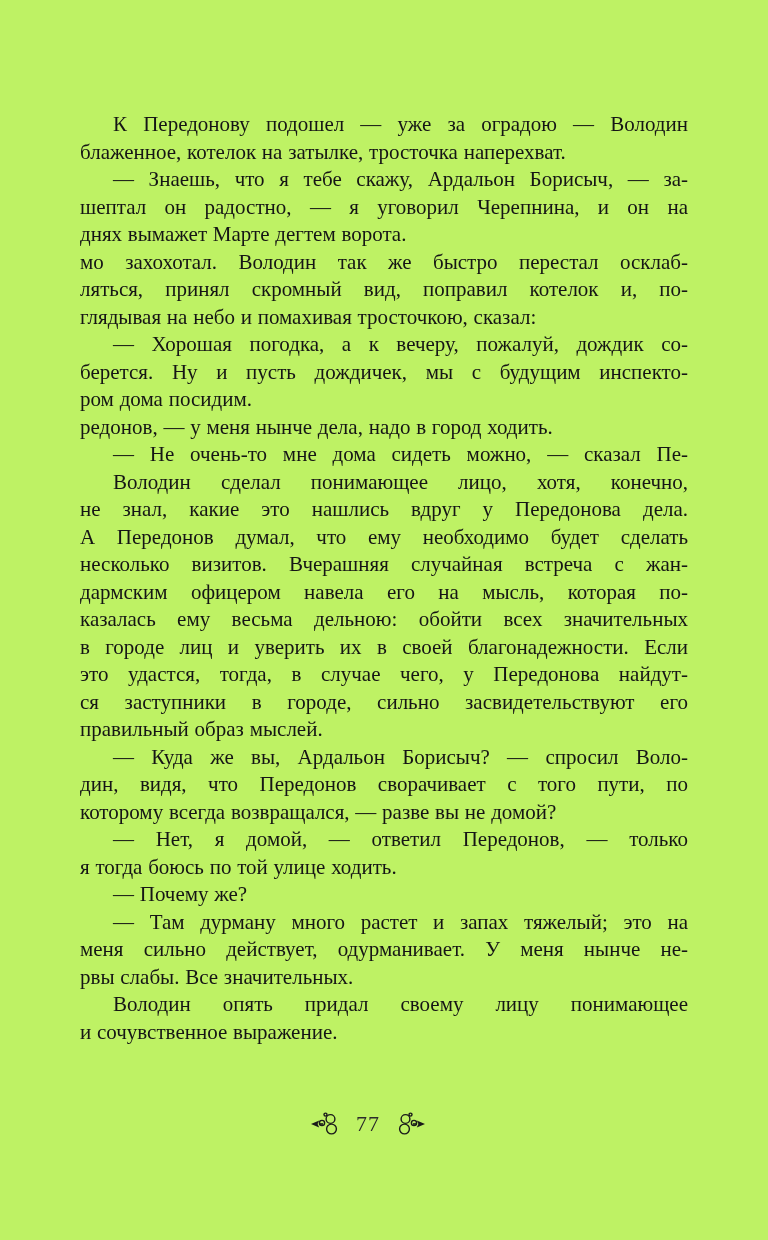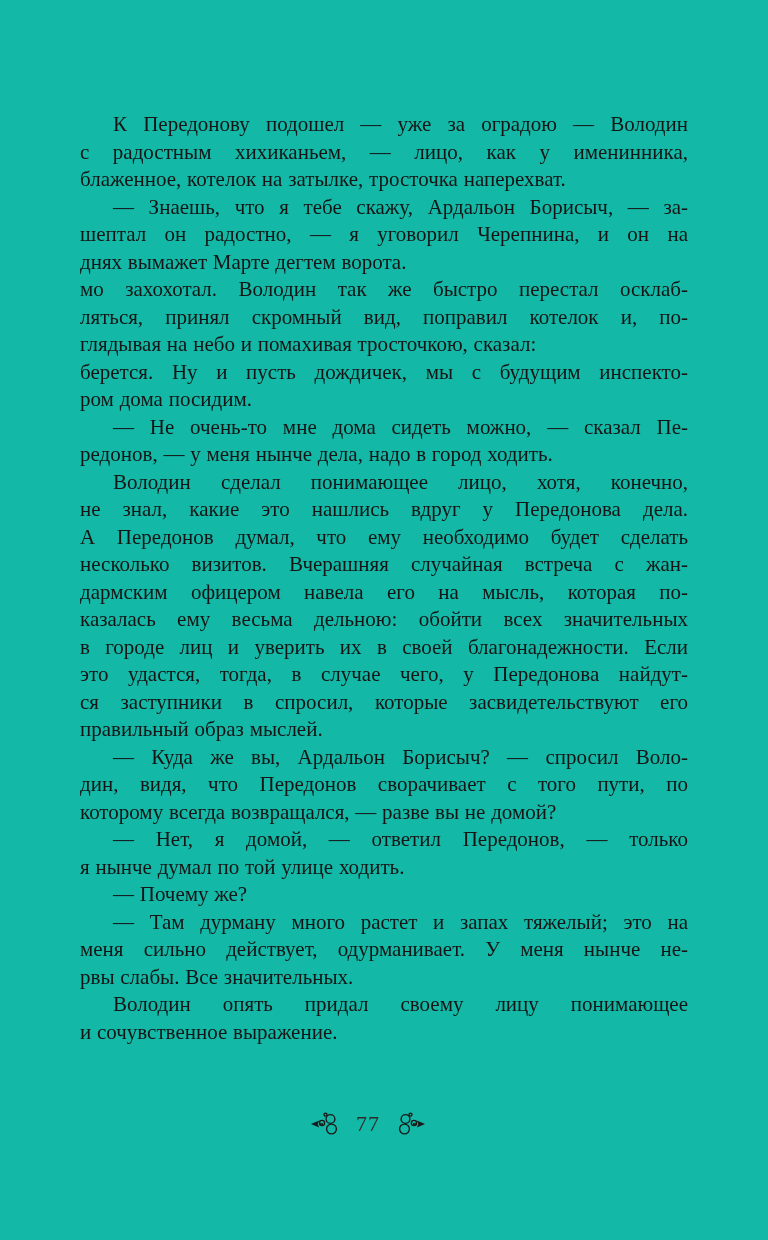--- a/index.html
+++ b/index.html
@@ -4,21 +4,21 @@
 <style>
   html, body {
     margin: 0;
     padding: 0;
     background: #ffffff;
   }
   .page {
     position: relative;
     width: 768px;
     height: 1240px;
-    background: #14b8a6;
+    background: #bef264;
     overflow: hidden;
     font-family: "Liberation Serif", "DejaVu Serif", serif;
   }
   .text-block {
     position: absolute;
     left: 80px;
     top: 111px;
     width: 608px;
     color: #151515;
   }
@@ -66,61 +66,61 @@
   }
 </style>
 </head>
 <body>
 
 <div class="page">
 
   <div class="text-block" id="text-block">
       <div class="para">
         <div class="line first">К Передонову подошел — уже за оградою — Володин</div>
-        <div class="line">с радостным хихиканьем, — лицо, как у именинника,</div>
         <div class="line last">блаженное, котелок на затылке, тросточка наперехват.</div>
       </div>
       <div class="para">
         <div class="line first">— Знаешь, что я тебе скажу, Ардальон Борисыч, — за-</div>
         <div class="line">шептал он радостно, — я уговорил Черепнина, и он на</div>
         <div class="line last">днях вымажет Марте дегтем ворота.</div>
       </div>
       <div class="para">
         <div class="line">мо захохотал. Володин так же быстро перестал осклаб-</div>
         <div class="line">ляться, принял скромный вид, поправил котелок и, по-</div>
         <div class="line last">глядывая на небо и помахивая тросточкою, сказал:</div>
       </div>
       <div class="para">
+        <div class="line first">— Хорошая погодка, а к вечеру, пожалуй, дождик со-</div>
         <div class="line">берется. Ну и пусть дождичек, мы с будущим инспекто-</div>
         <div class="line last">ром дома посидим.</div>
       </div>
       <div class="para">
+        <div class="line last">редонов, — у меня нынче дела, надо в город ходить.</div>
         <div class="line first">— Не очень-то мне дома сидеть можно, — сказал Пе-</div>
-        <div class="line last">редонов, — у меня нынче дела, надо в город ходить.</div>
       </div>
       <div class="para">
         <div class="line first">Володин сделал понимающее лицо, хотя, конечно,</div>
         <div class="line">не знал, какие это нашлись вдруг у Передонова дела.</div>
         <div class="line">А Передонов думал, что ему необходимо будет сделать</div>
         <div class="line">несколько визитов. Вчерашняя случайная встреча с жан-</div>
         <div class="line">дармским офицером навела его на мысль, которая по-</div>
         <div class="line">казалась ему весьма дельною: обойти всех значительных</div>
         <div class="line">в городе лиц и уверить их в своей благонадежности. Если</div>
         <div class="line">это удастся, тогда, в случае чего, у Передонова найдут-</div>
-        <div class="line">ся заступники в спросил, которые засвидетельствуют его</div>
+        <div class="line">ся заступники в городе, сильно засвидетельствуют его</div>
         <div class="line last">правильный образ мыслей.</div>
       </div>
       <div class="para">
         <div class="line first">— Куда же вы, Ардальон Борисыч? — спросил Воло-</div>
         <div class="line">дин, видя, что Передонов сворачивает с того пути, по</div>
         <div class="line last">которому всегда возвращался, — разве вы не домой?</div>
       </div>
       <div class="para">
         <div class="line first">— Нет, я домой, — ответил Передонов, — только</div>
-        <div class="line last">я нынче думал по той улице ходить.</div>
+        <div class="line last">я тогда боюсь по той улице ходить.</div>
       </div>
       <div class="para">
         <div class="line first last">— Почему же?</div>
       </div>
       <div class="para">
         <div class="line first">— Там дурману много растет и запах тяжелый; это на</div>
         <div class="line">меня сильно действует, одурманивает. У меня нынче не-</div>
         <div class="line last">рвы слабы. Все значительных.</div>
       </div>
       <div class="para">

